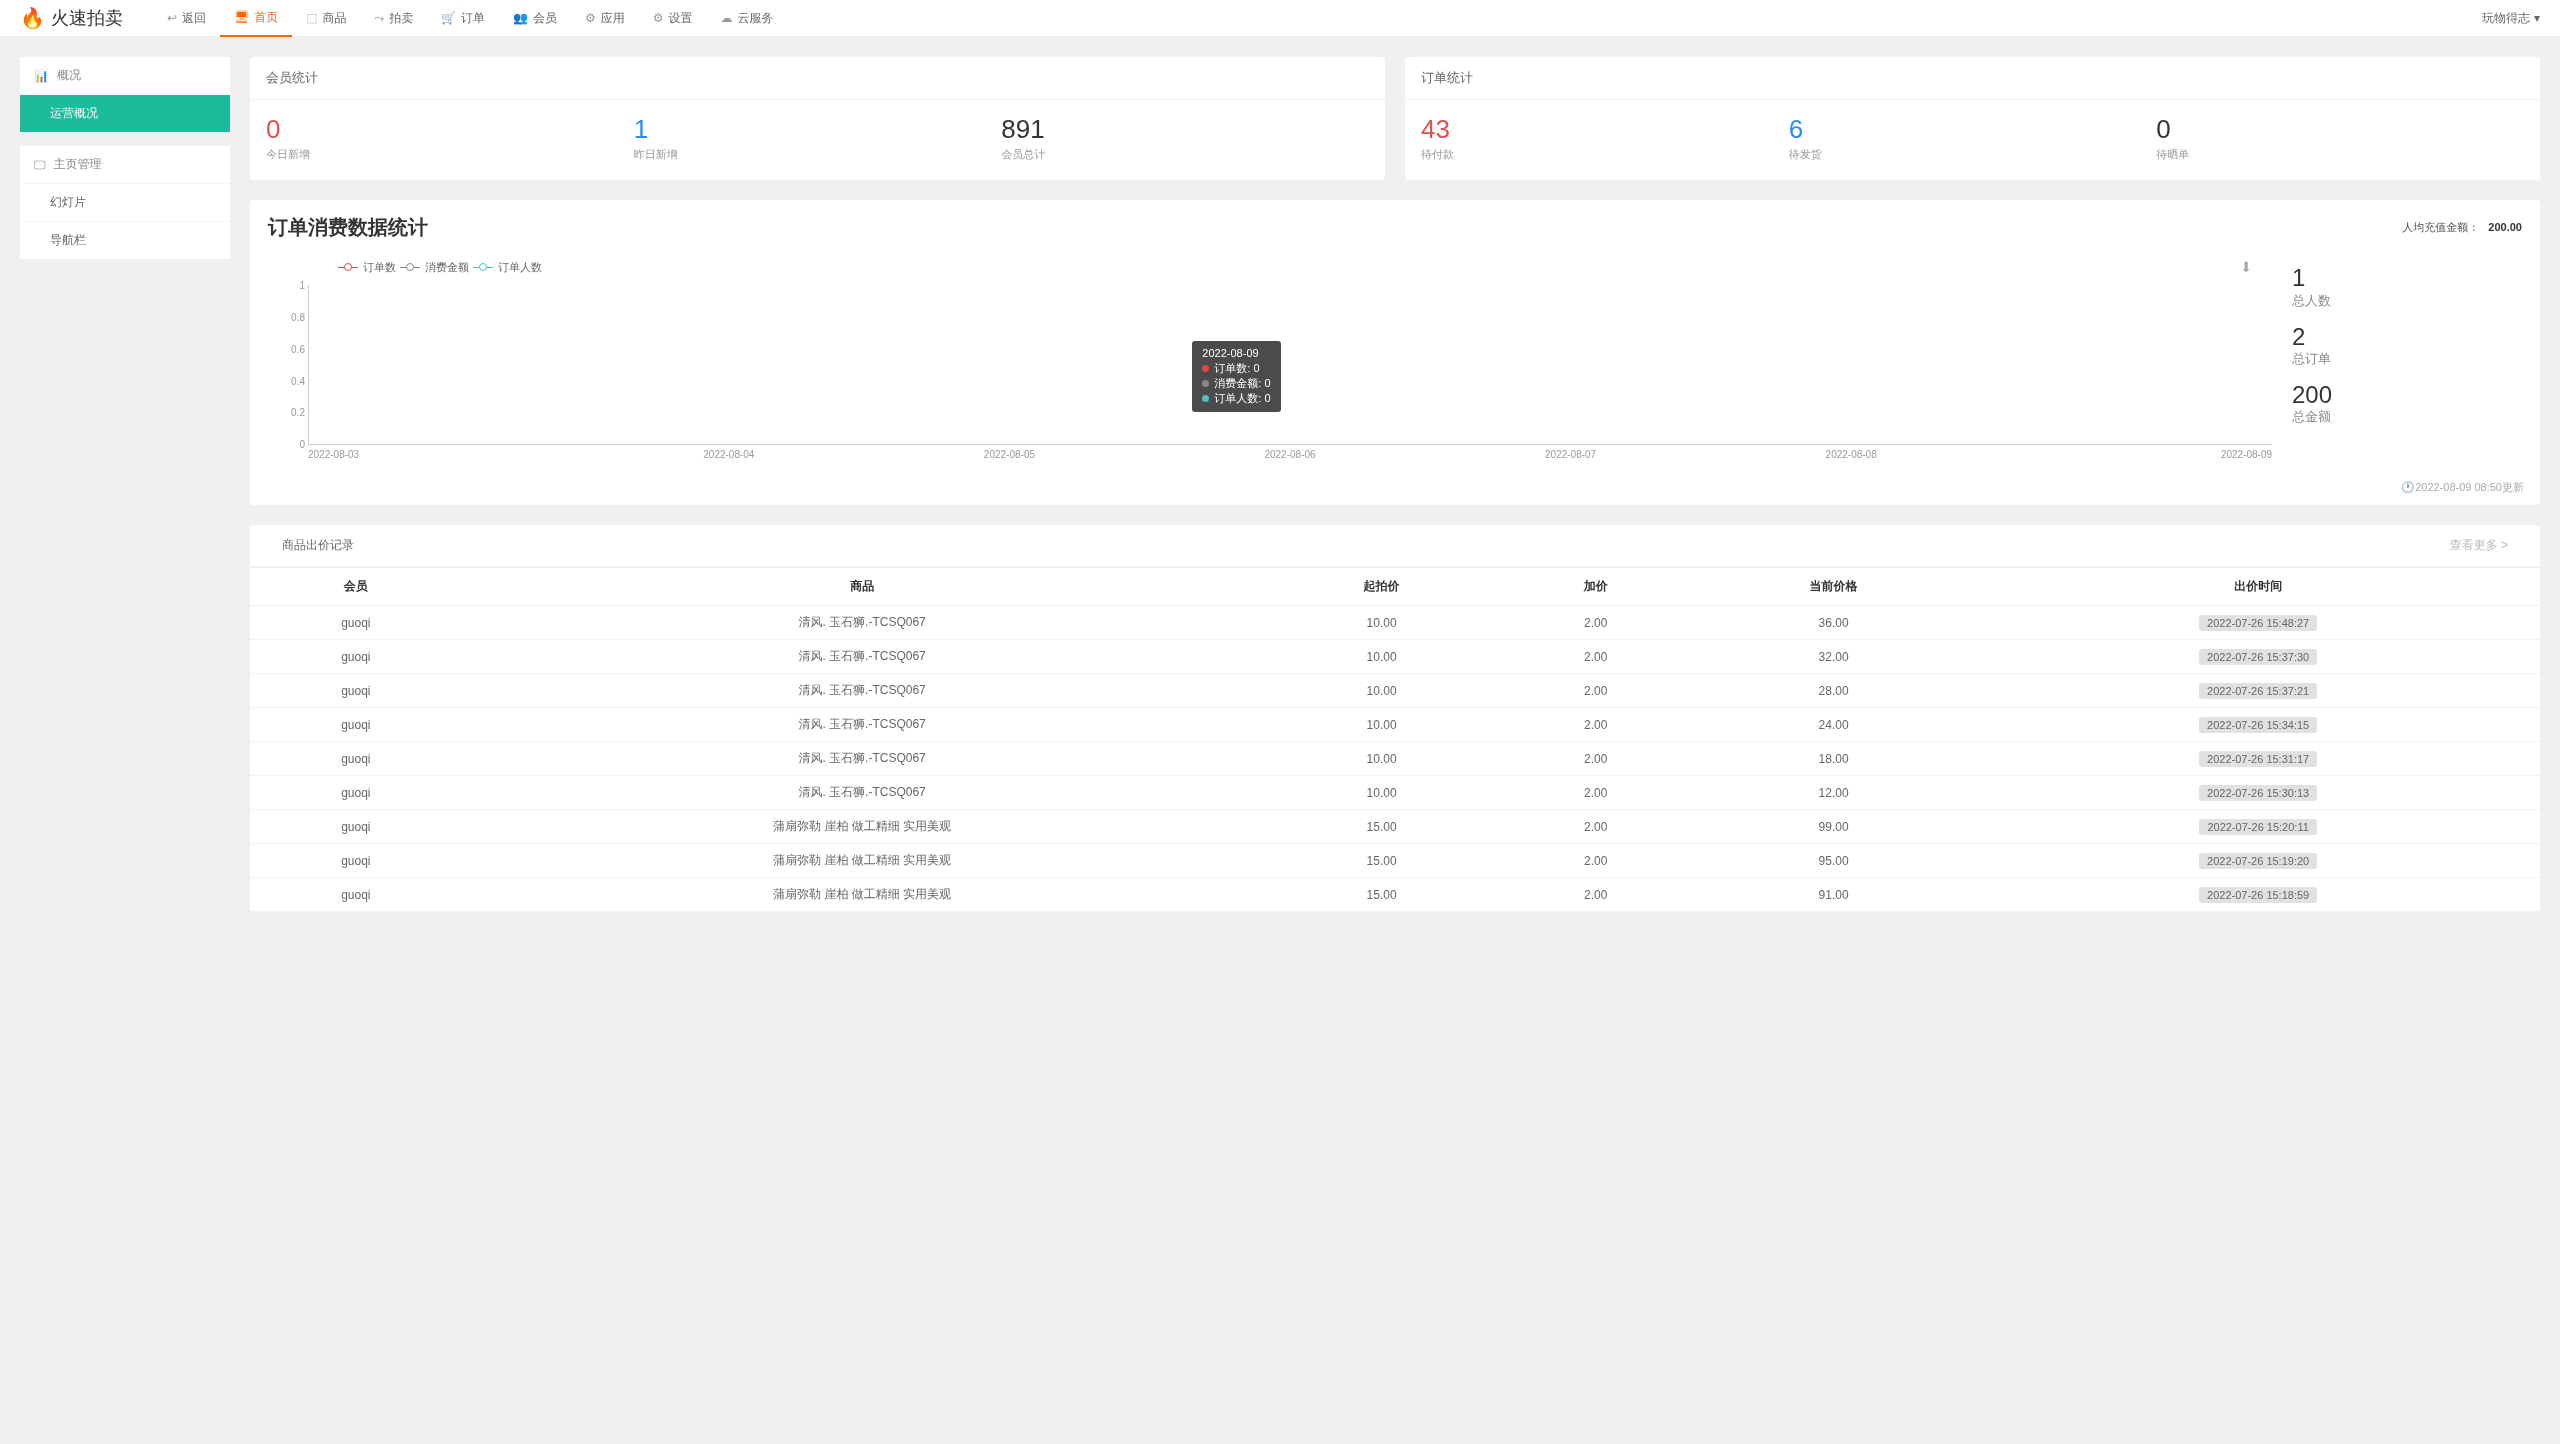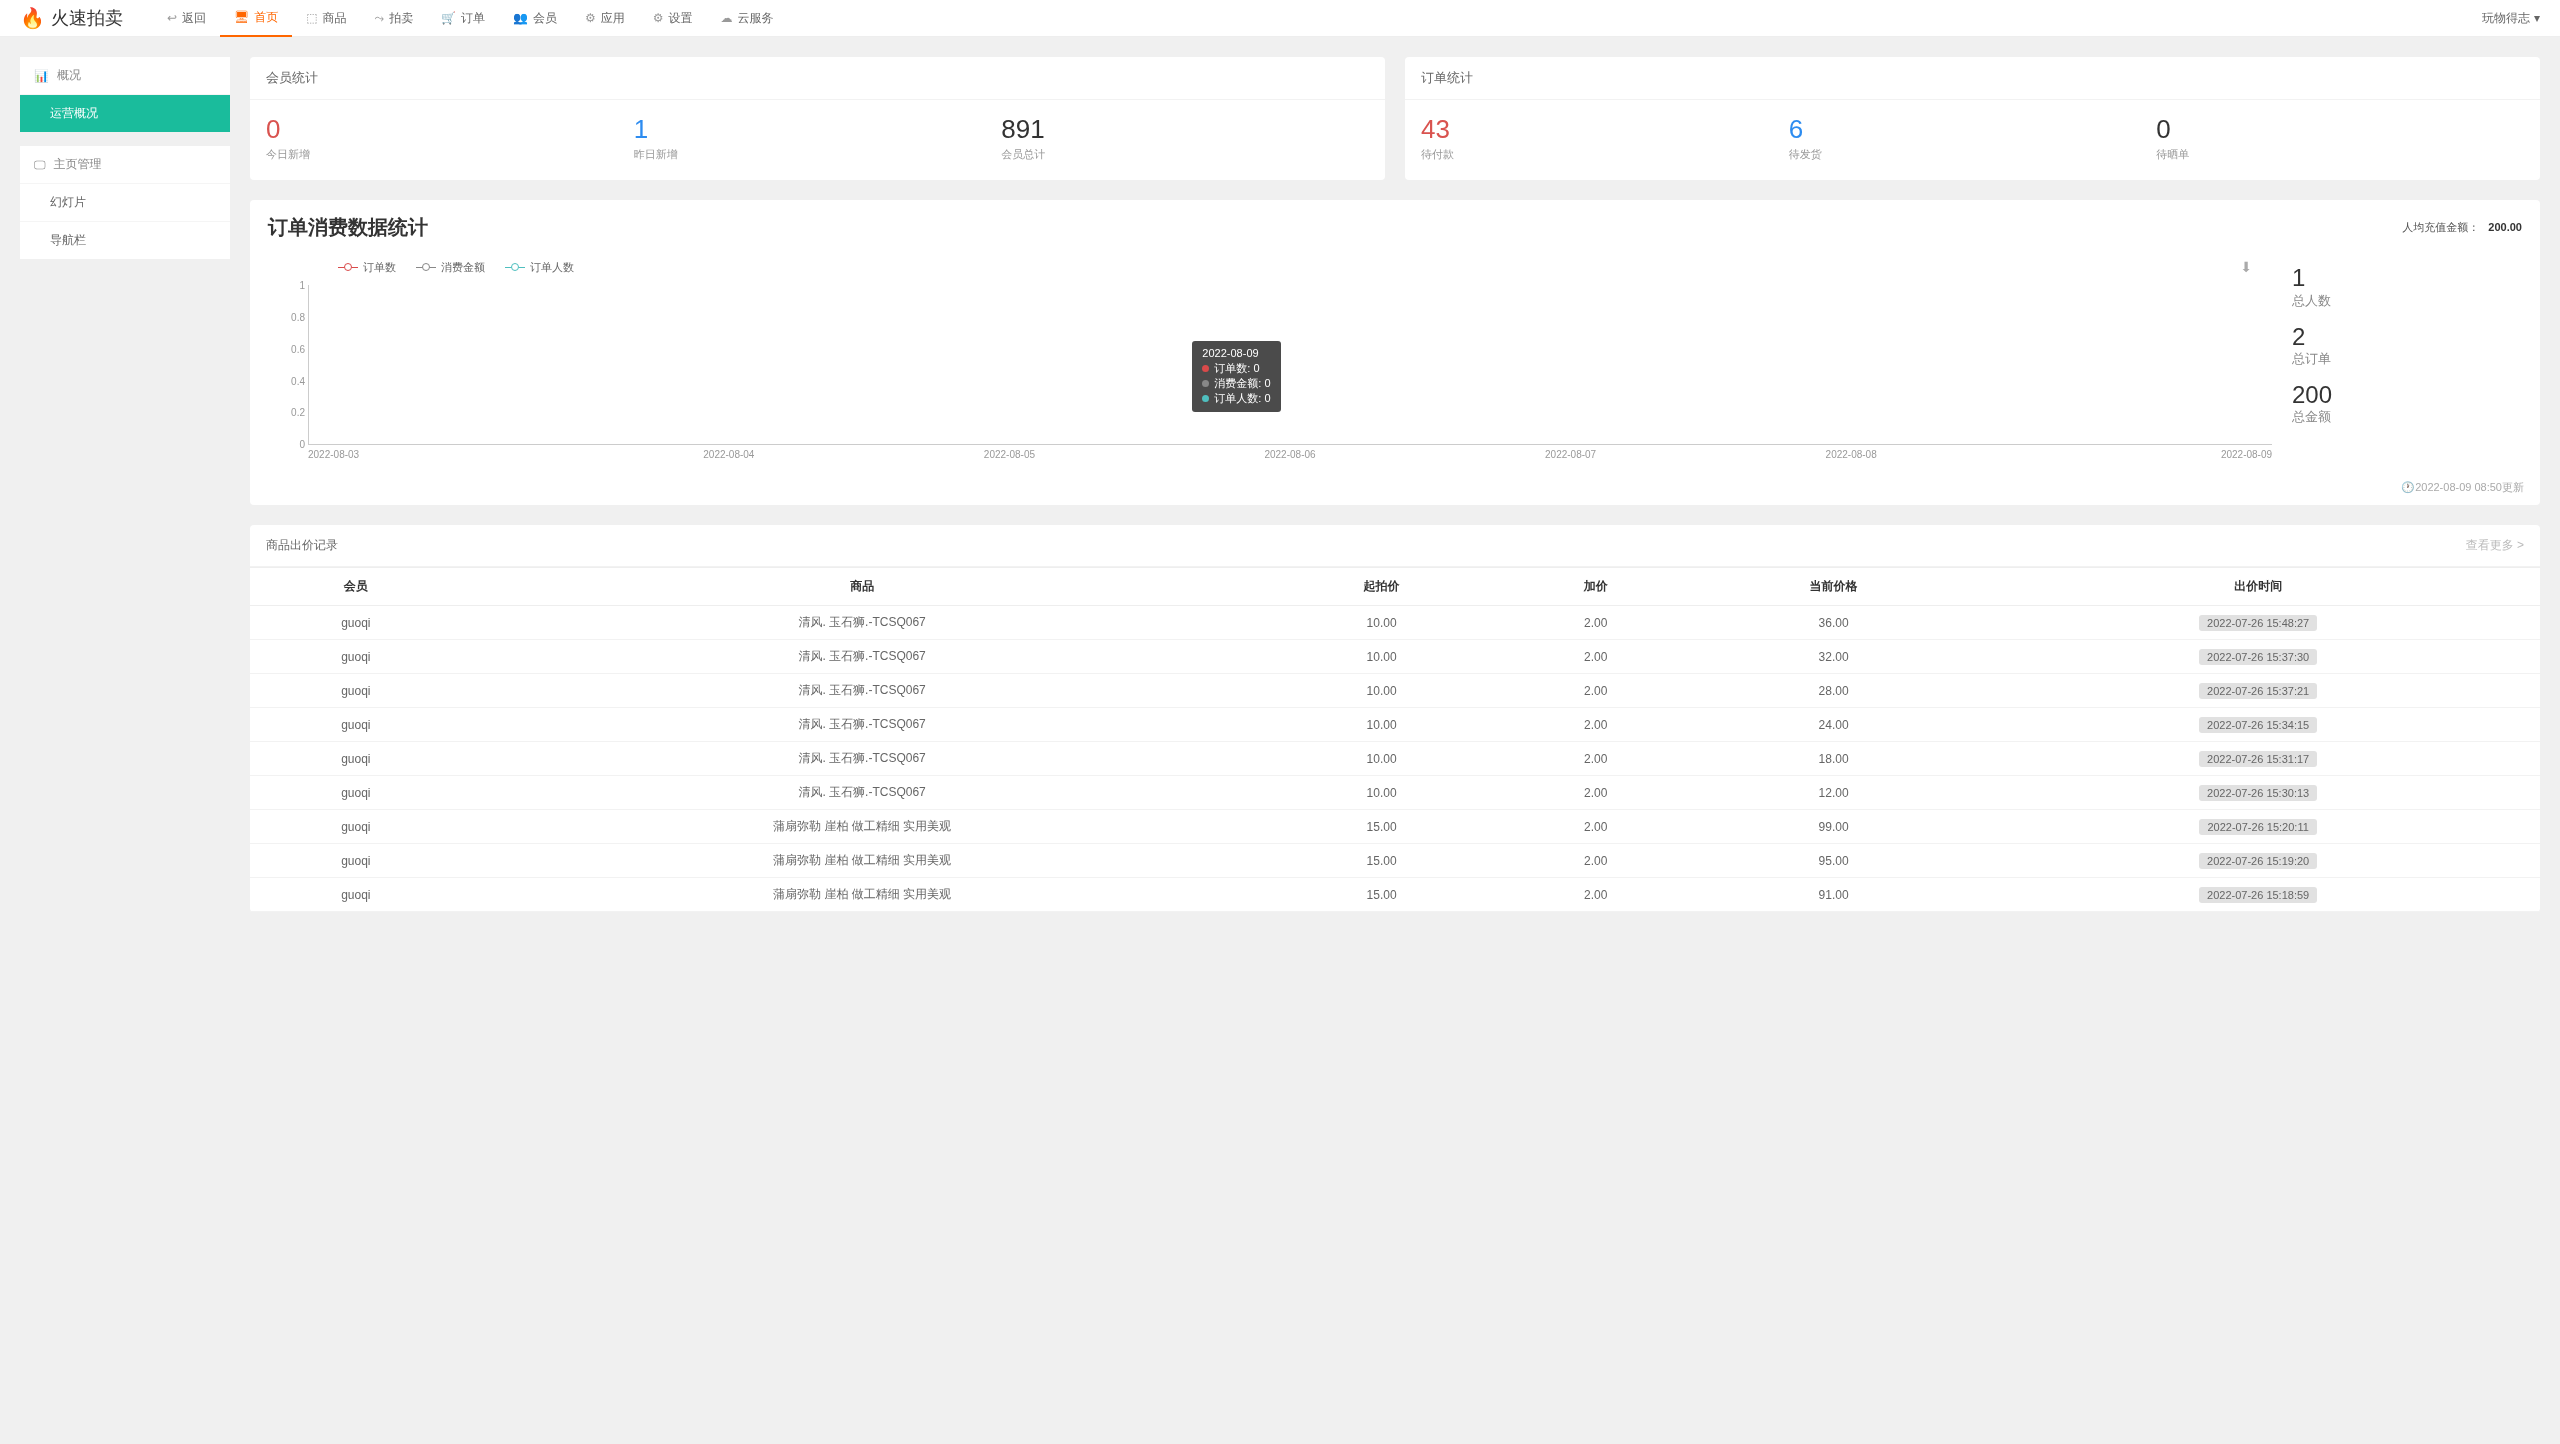--- a/index.html
+++ b/index.html
@@ -41,21 +41,21 @@
     
     
     .panel { background: #fff; border-radius: 4px; }
     .panel-header { display: flex; justify-content: space-between; align-items: center; padding: 14px 18px; }
     .panel-title { font-size: 20px; font-weight: bold; color: #333; }
     .panel-right-text { font-size: 11px; color: #555; }
     .panel-right-text b { color: #333; margin-left: 6px; }
     
     .chart-row { display: flex; padding: 0 18px 10px; }
     .chart-area { flex: 1; position: relative; padding-left: 40px; }
-    .chart-legend { display: flex; gap: 20px; padding: 4px 0 10px 30px; font-size: 11px; color: #666; align-items: center; }
+    .chart-legend { display: flex; gap: 4px; padding: 4px 0 10px 30px; font-size: 11px; color: #666; align-items: center; }
     .legend-item { display: flex; align-items: center; gap: 5px; }
     .legend-marker { display: inline-flex; align-items: center; width: 20px; height: 8px; position: relative; }
     .legend-marker::before { content: ''; position: absolute; left: 0; right: 0; top: 50%; height: 1px; background: currentColor; }
     .legend-marker::after { content: ''; position: absolute; left: 50%; top: 50%; width: 6px; height: 6px; border: 1px solid currentColor; border-radius: 50%; background: #fff; transform: translate(-50%, -50%); }
     .lm-red { color: #d94a4a; }
     .lm-gray { color: #888; }
     .lm-teal { color: #4fbfbf; }
     .download-icon { margin-left: auto; margin-right: 20px; color: #aaa; cursor: pointer; font-size: 14px; }
     
     .chart-canvas { position: relative; height: 160px; margin-left: 0; border-left: 1px solid #ccc; border-bottom: 1px solid #ccc; }
@@ -72,21 +72,21 @@
     
     .chart-side-stats { width: 250px; padding: 10px 20px; }
     .side-stat { margin-bottom: 14px; }
     .side-stat-num { font-size: 24px; color: #333; line-height: 1.1; }
     .side-stat-label { font-size: 13px; color: #888; }
     
     .panel-footer { text-align: right; padding: 6px 16px 10px; font-size: 11px; color: #aaa; }
     
     
     .table-panel { background: #fff; border-radius: 4px; }
-    .table-header { display: flex; justify-content: space-between; padding: 12px 16px; border-bottom: 1px solid #f2f2f2; font-size: 12px; }
+    .table-header { display: flex; justify-content: space-between; padding: 12px 32px; border-bottom: 1px solid #f2f2f2; font-size: 12px; }
     .table-title { color: #666; }
     .table-more { color: #bbb; cursor: pointer; }
     .data-table { width: 100%; border-collapse: collapse; }
     .data-table th { padding: 10px 12px; text-align: center; font-size: 12px; color: #333; font-weight: bold; border-top: 1px solid #eee; border-bottom: 1px solid #eee; }
     .data-table td { padding: 8px 12px; text-align: center; font-size: 12px; color: #666; border-bottom: 1px solid #f2f2f2; }
     .time-badge { background: #e1e1e1; color: #666; padding: 2px 8px; border-radius: 3px; font-size: 11px; display: inline-block; }
   </style>
 </head>
 <body>
 

